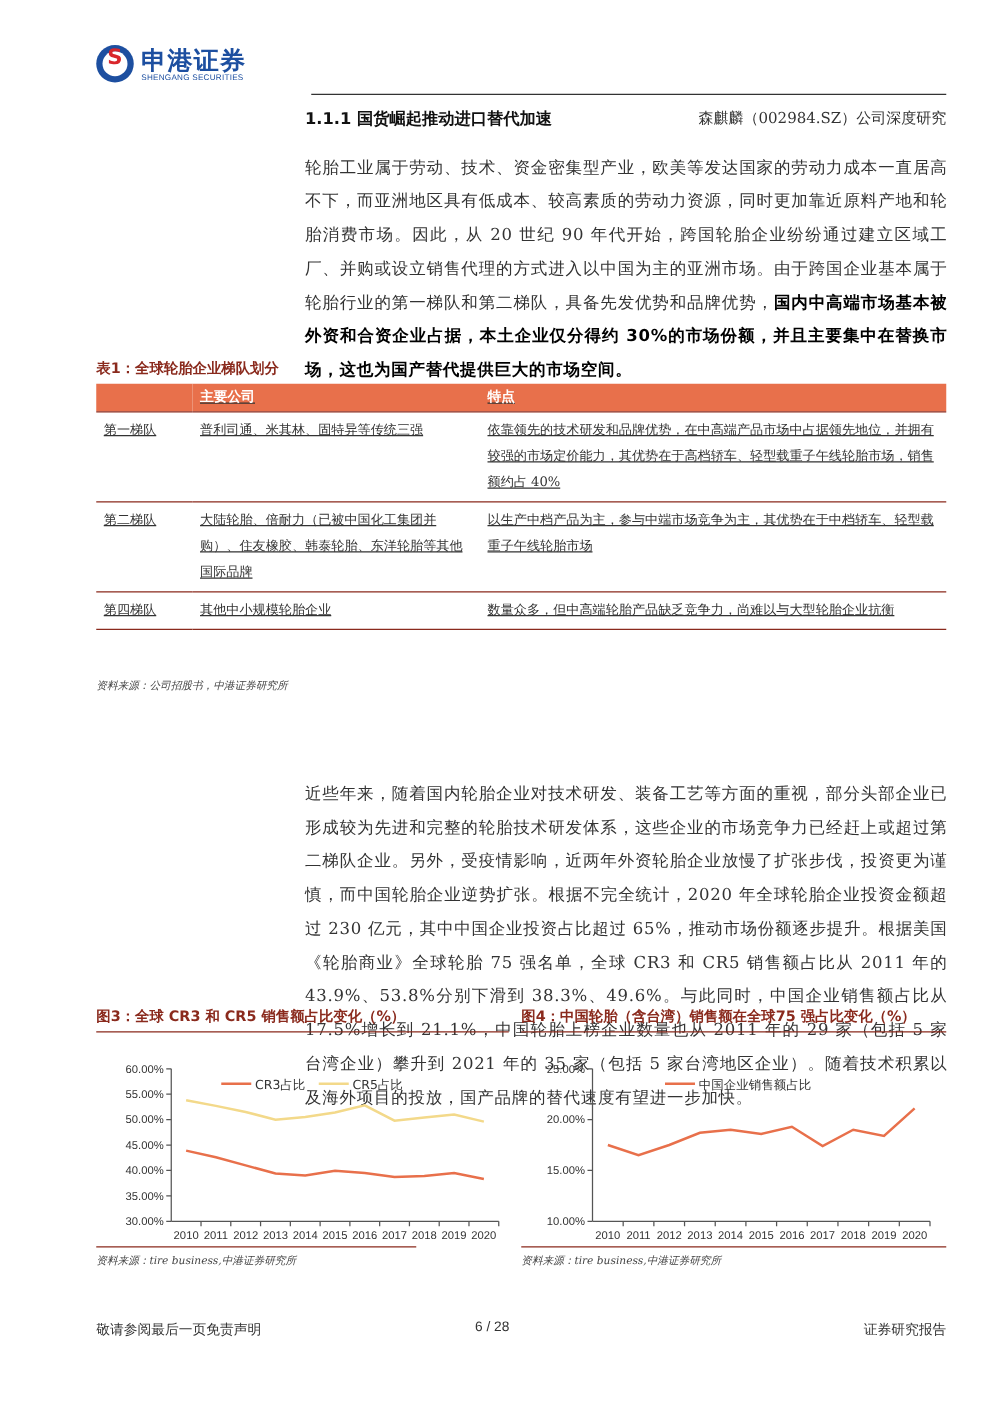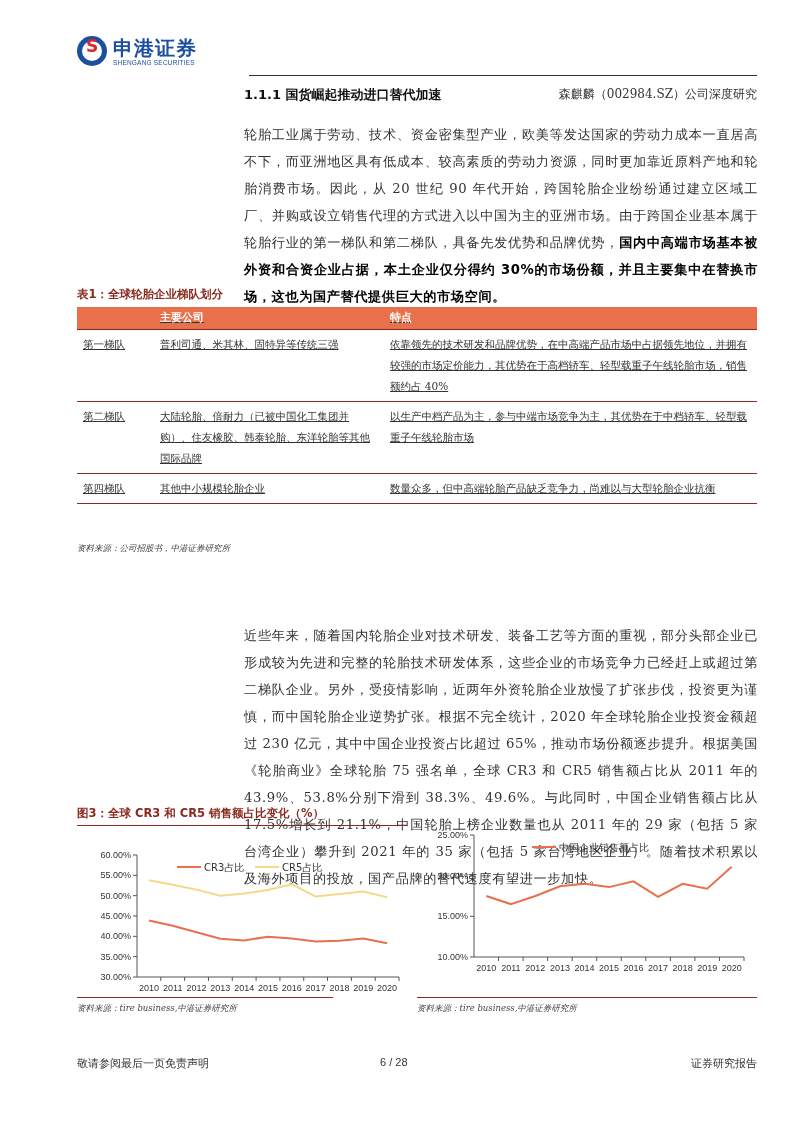--- a/index.html
+++ b/index.html
@@ -146,20 +146,21 @@
       <polyline points="71.9,90.5 95.7,95.8 119.5,102.3 143.4,108.8 167.2,110.4 191.0,106.7 214.8,108.4 238.6,111.6 262.5,110.8 286.3,108.4 310.1,113.2" fill="none" stroke="#e8704b" stroke-width="2"></polyline>
       <line x1="100" y1="37" x2="124" y2="37" stroke="#e8704b" stroke-width="2"></line>
       <text x="127" y="41" class="legend-lbl">CR3占比</text>
       <polyline points="71.9,50.2 95.7,54.7 119.5,59.6 143.4,65.7 167.2,63.6 191.0,60.0 214.8,54.3 238.6,66.5 262.5,64.0 286.3,61.6 310.1,67.3" fill="none" stroke="#f3d98a" stroke-width="2"></polyline>
       <line x1="178" y1="37" x2="202" y2="37" stroke="#f3d98a" stroke-width="2"></line>
       <text x="205" y="41" class="legend-lbl">CR5占比</text>
     </svg>
 </div>
 
 <div class="fig fig2">
+  <div class="fig-title">图4：中国轮胎（含台湾）销售额在全球75 强占比变化（%）</div>
   <svg id="chart2" width="340" height="165">
       <line x1="57" y1="25" x2="57" y2="147" stroke="#555" stroke-width="1"></line>
       <line x1="57" y1="147" x2="327" y2="147" stroke="#555" stroke-width="1"></line>
       <line x1="53" y1="25" x2="57" y2="25" stroke="#555"></line>
       <text x="51" y="28" text-anchor="end" class="axis-lbl">25.00%</text>
       <line x1="53" y1="65.66666666666666" x2="57" y2="65.66666666666666" stroke="#555"></line>
       <text x="51" y="68.66666666666666" text-anchor="end" class="axis-lbl">20.00%</text>
       <line x1="53" y1="106.33333333333333" x2="57" y2="106.33333333333333" stroke="#555"></line>
       <text x="51" y="109.33333333333333" text-anchor="end" class="axis-lbl">15.00%</text>
       <line x1="53" y1="147" x2="57" y2="147" stroke="#555"></line>

